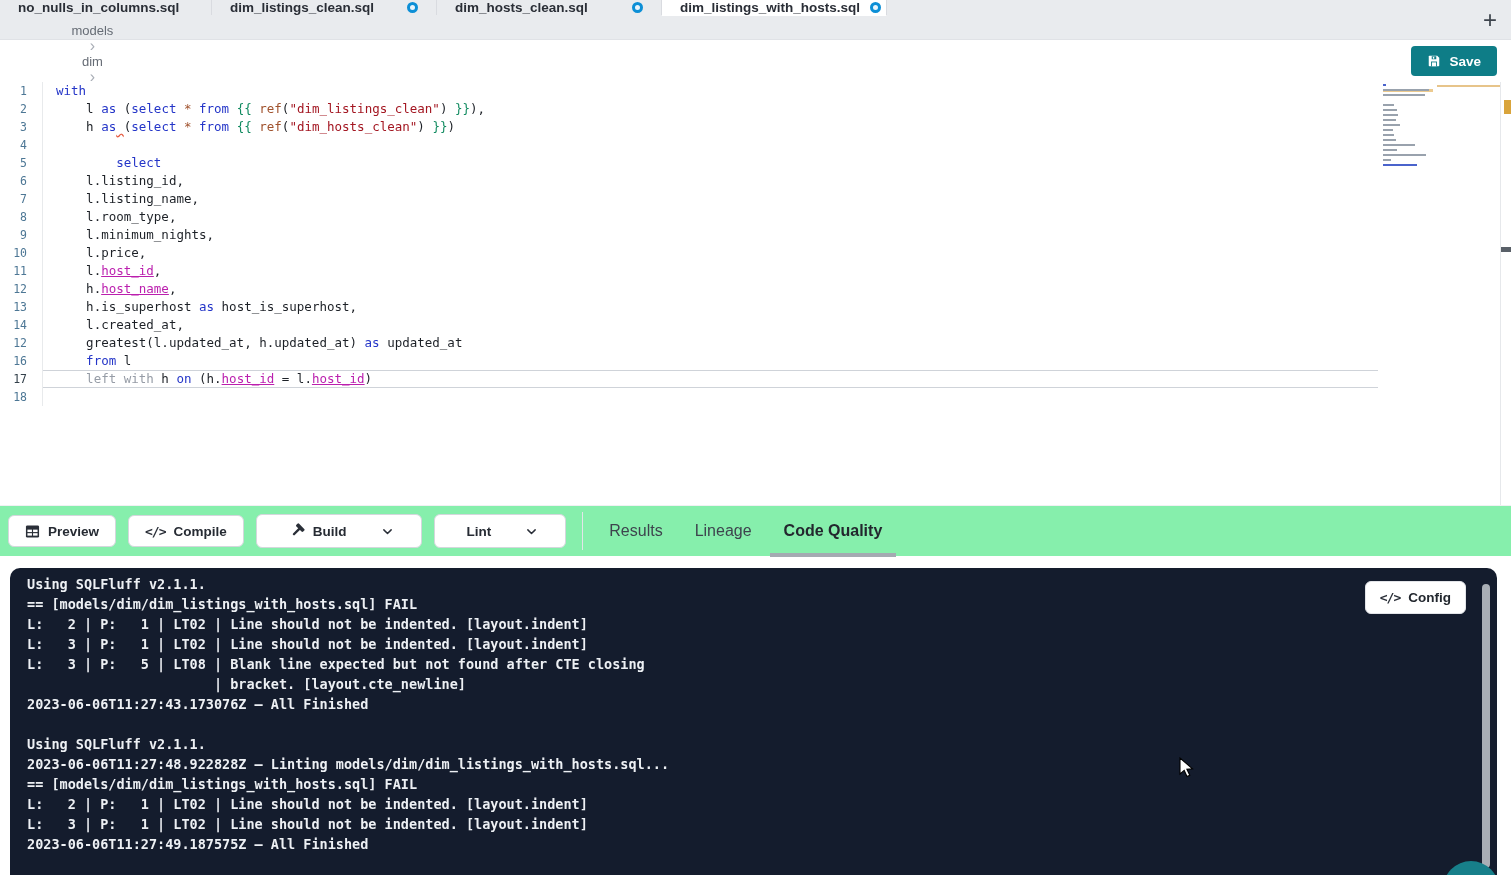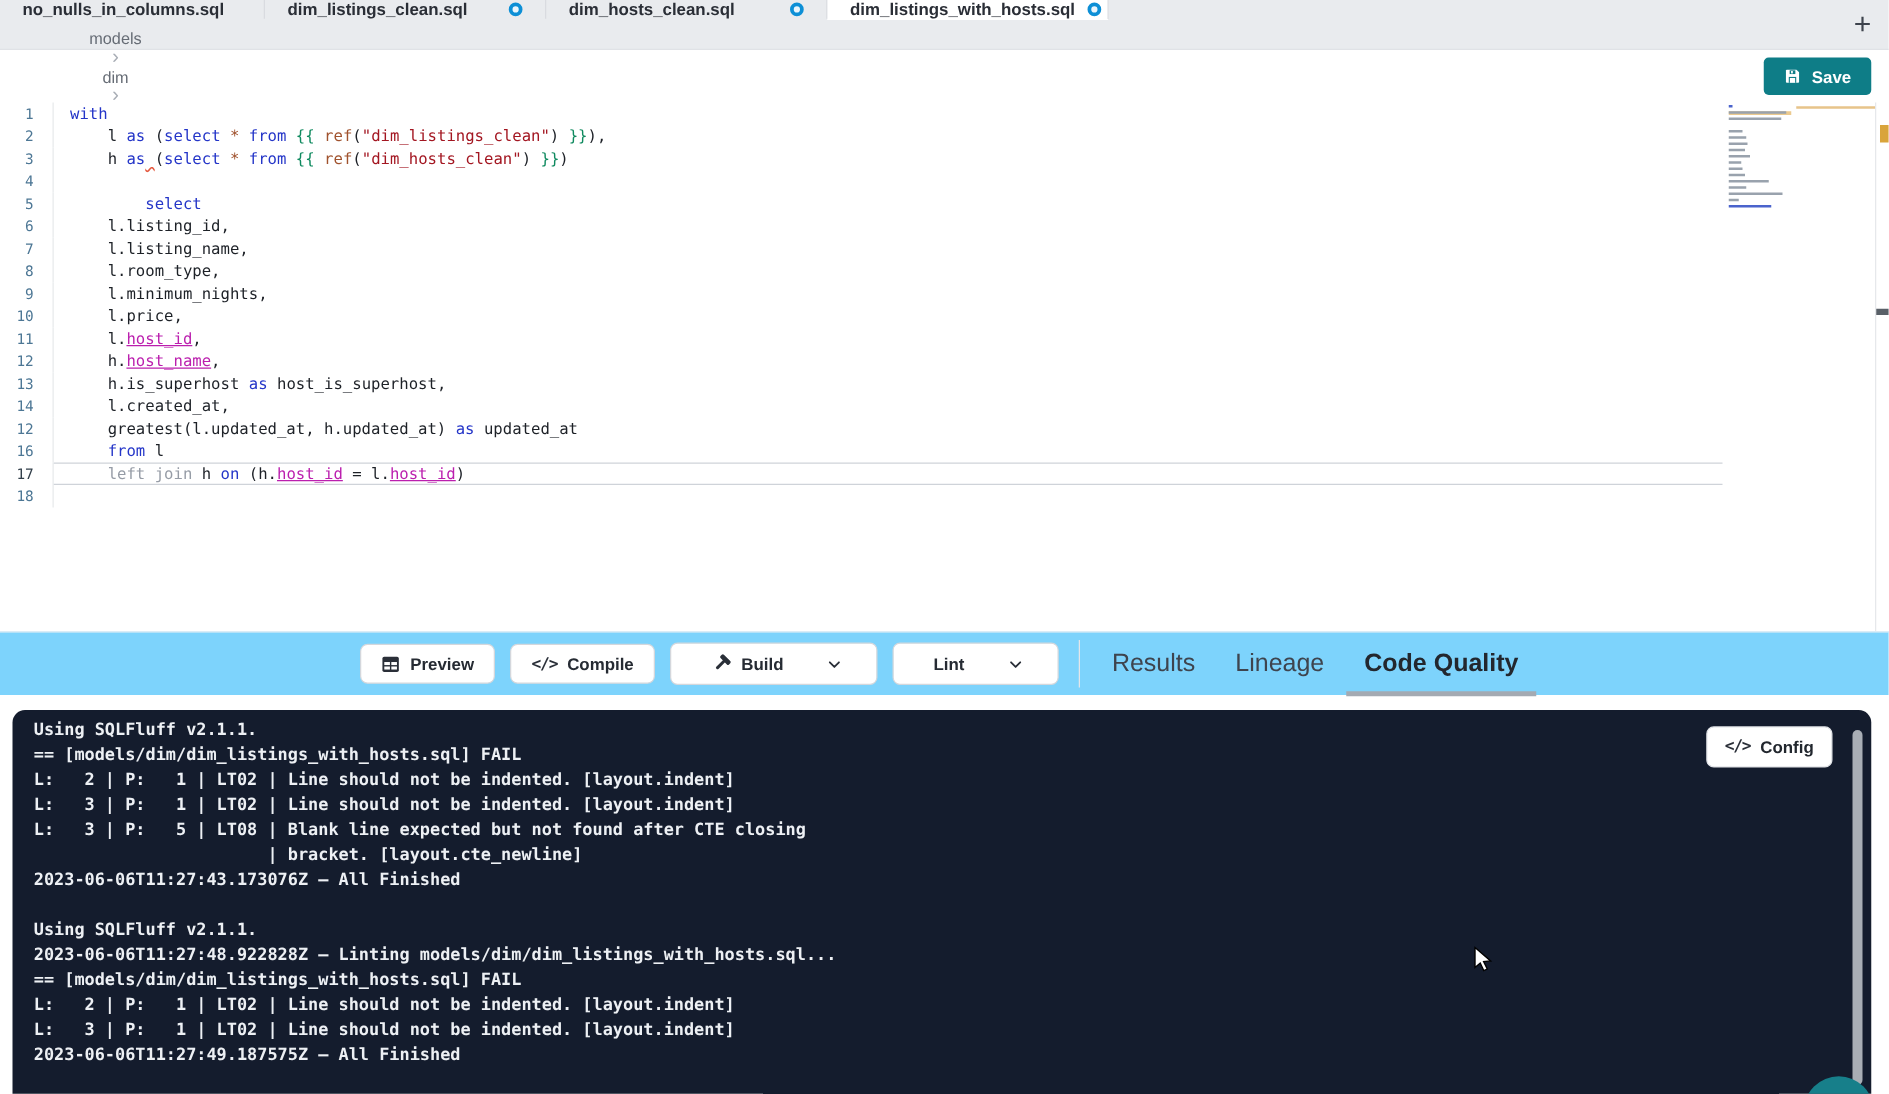--- a/index.html
+++ b/index.html
@@ -55,34 +55,34 @@
   .mrow { height:3px; margin-bottom:2px; position:relative; }
   .mrow.band { background:#ecca8f; }
   .mbar { height:2px; background:#99a2ad; }
   .mbar.blue { background:#4a63cc; }
   .tan-line { position:absolute; left:1437px; top:85px; width:63px; height:2px; background:#e7c48a; }
   .editor-sep { position:absolute; left:1500px; top:0; height:423px; border-left:1px solid #e6e8eb; }
   .ruler-orange { position:absolute; left:1504px; top:18px; width:7px; height:14px; background:#d9a43b; }
   .ruler-dark { position:absolute; left:1501px; top:165px; width:10px; height:5px; background:#596068; }
 
   
-  .toolbar { position:absolute; top:505px; left:0; right:0; height:51px; background:#7dd3fc;
-             display:flex; align-items:center; padding-left:8px; border-top:1px solid #f0f1f3;justify-content:center; }
+  .toolbar { position:absolute; top:505px; left:0; right:0; height:51px; background:#86efac;
+             display:flex; align-items:center; padding-left:8px; border-top:1px solid #f0f1f3; }
   .btn { height:32px; display:inline-flex; align-items:center; gap:8px;
          border:1px solid #d4d7dc; border-radius:6px; background:#fff;
          font-size:13.5px; font-weight:600; color:#262b33; margin-right:12px;
          padding:0 16px; cursor:pointer; font-family:"Liberation Sans",sans-serif; }
   .btn.split { padding:16px; }
   .btn-main { display:flex; align-items:center; gap:8px; padding:0 14px 0 16px;
               height:100%; cursor:pointer; }
   .btn-caret { border-left:1px solid #d4d7dc; padding:0 11px; display:flex;
                align-items:center; height:100%; cursor:pointer; }
   .tsep { width:1px; height:38px; background:#e3e5e9; margin:0 10px 0 4px; }
   .ttab { height:51px; display:flex; align-items:center; padding:0 16px;
-          font-size:20px; color:#3e444e; position:relative; cursor:pointer; }
+          font-size:16px; color:#3e444e; position:relative; cursor:pointer; }
   .ttab.active { color:#23272e;font-weight:bold; }
   .ttab.active::after { content:""; position:absolute; left:2px; right:2px;
                         bottom:0; height:4px; background:#a4aab2; }
 
   
   .terminal { position:absolute; left:10px; width:1487px; top:568px; height:330px;
               background:#141c2d; border-radius:10px; padding-top:6px; }
   .tline { padding-left:17px; font:700 13.5px/20px "DejaVu Sans Mono", monospace;
            color:#edf0f4; white-space:pre; }
   .config-btn { position:absolute; top:13px; right:31px; height:33px; background:#fff;
@@ -204,21 +204,21 @@
       <div class="cl">
         <span class="ln">12</span>
         <pre class="ct"><span class="pl">    greatest(l.updated_at, h.updated_at) </span><span class="kw">as</span><span class="pl"> updated_at</span></pre>
       </div>
       <div class="cl">
         <span class="ln">16</span>
         <pre class="ct"><span class="pl">    </span><span class="kw">from</span><span class="pl"> l</span></pre>
       </div>
       <div class="cl active">
         <span class="ln">17</span>
-        <pre class="ct"><span class="pl">    </span><span class="gr">left join</span><span class="pl"> h </span><span class="kw">on</span><span class="pl"> (h.</span><span class="mg">host_id</span><span class="pl"> = l.</span><span class="mg">host_id</span><span class="pl">)</span></pre>
+        <pre class="ct"><span class="pl">    </span><span class="gr">left with</span><span class="pl"> h </span><span class="kw">on</span><span class="pl"> (h.</span><span class="mg">host_id</span><span class="pl"> = l.</span><span class="mg">host_id</span><span class="pl">)</span></pre>
       </div>
       <div class="cl">
         <span class="ln">18</span>
         <pre class="ct"></pre>
       </div>
     </div>
   <div class="editor-sep"></div>
   <div class="ruler-orange"></div>
   <div class="ruler-dark"></div>
 </div>

